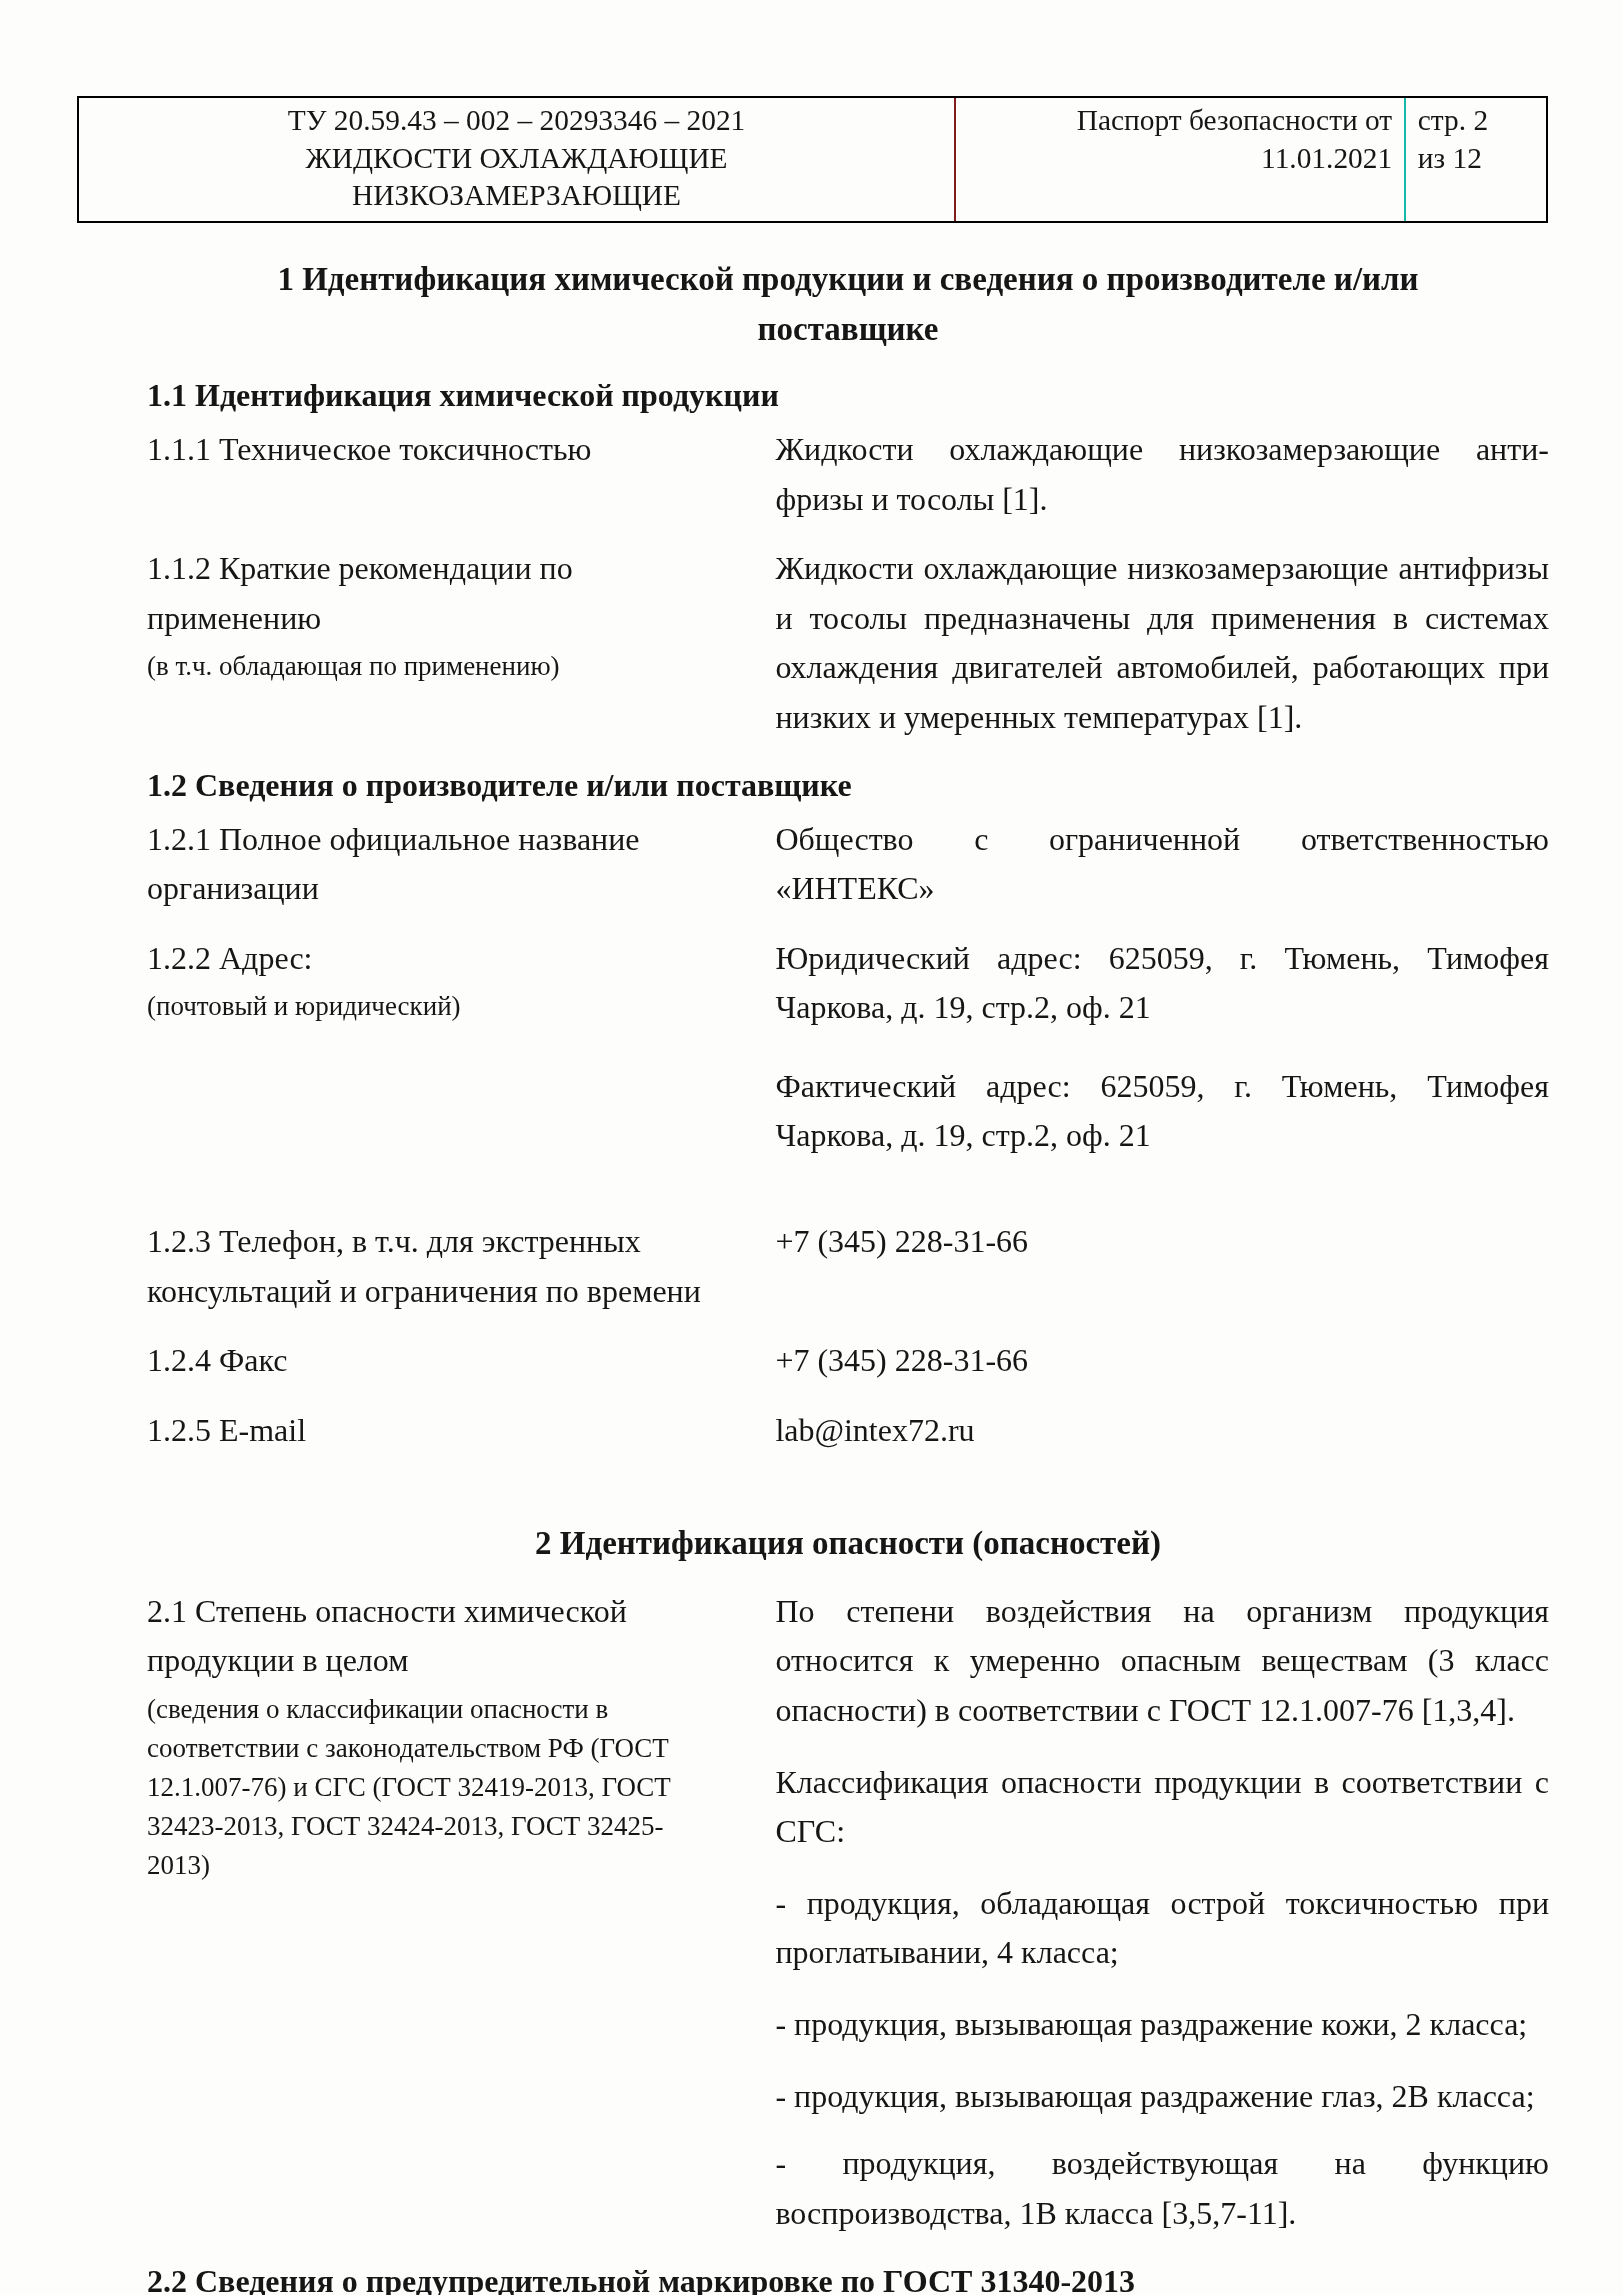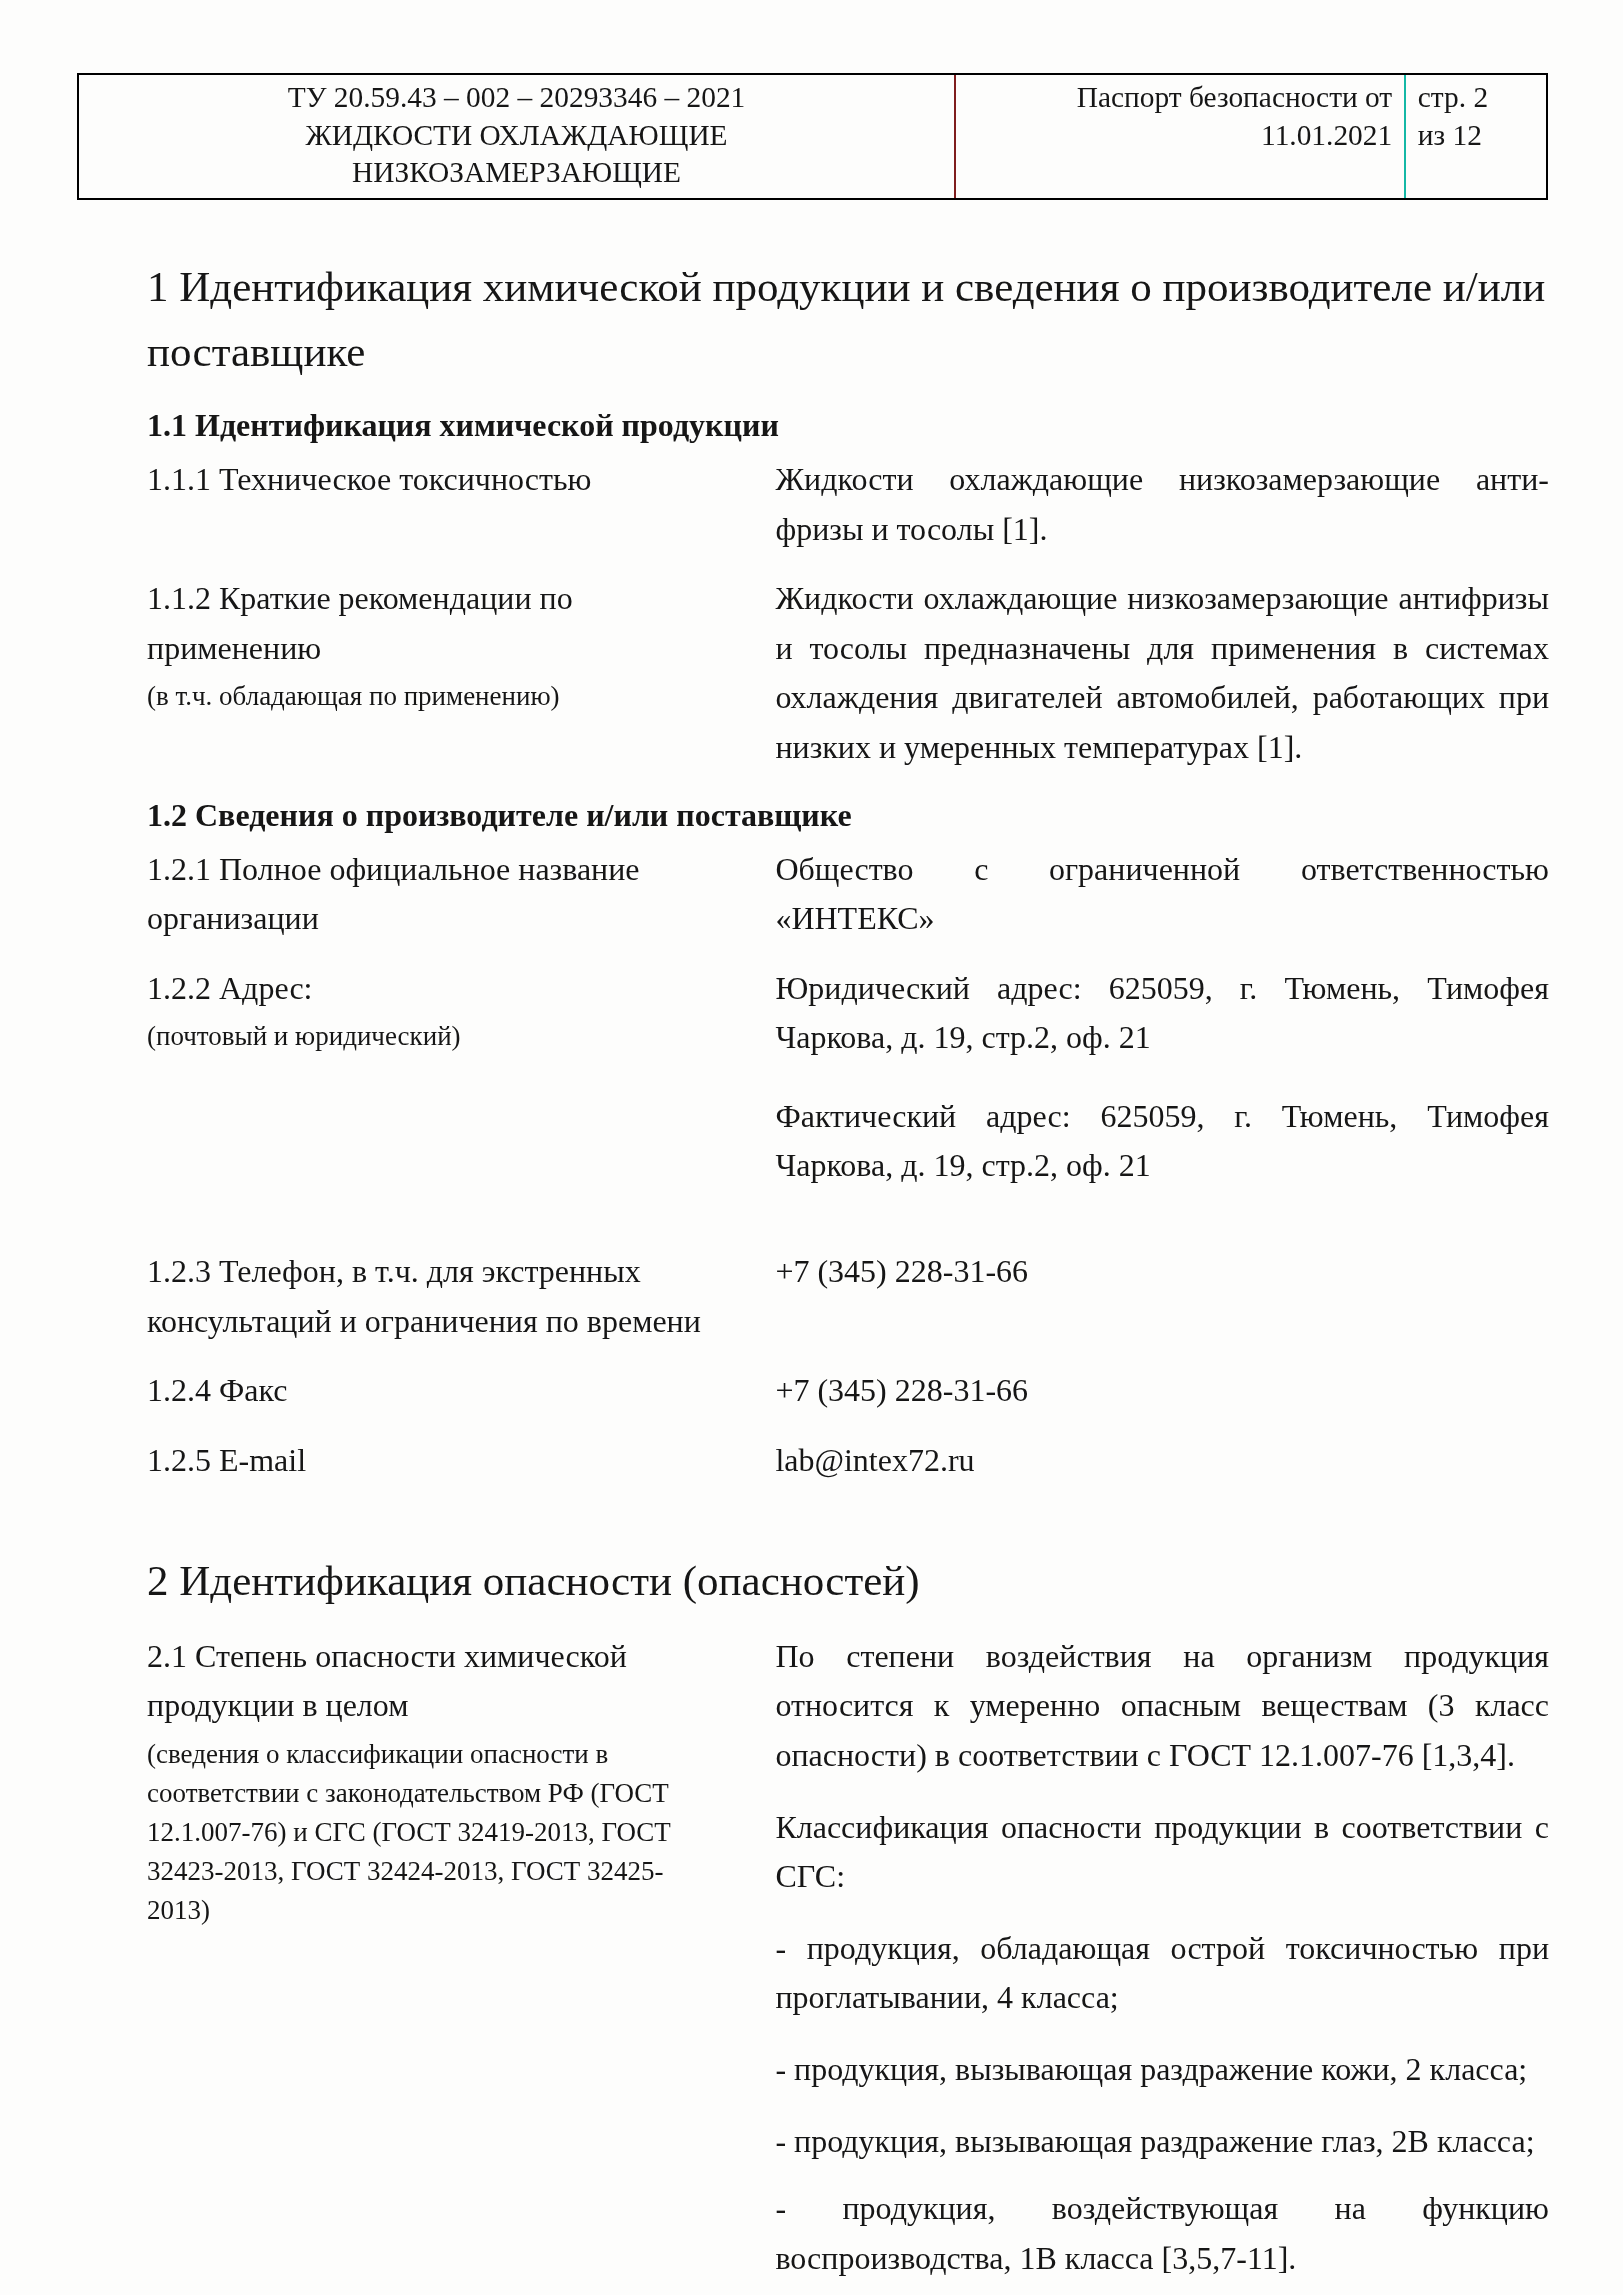--- a/index.html
+++ b/index.html
@@ -6,36 +6,36 @@
   .page{
     position:relative;
     width:1623px;height:2295px;
     background:#fdfdfc;
     font-family:"Liberation Serif", serif;
     color:#161616;
     overflow:hidden;
   }
   
   .hdr{
-    position:absolute;left:77px;top:73px;width:1471px;
+    position:absolute;left:77px;top:96px;width:1471px;
     display:grid;grid-template-columns:875px 450px auto;
     border:2.6px solid #000;
     box-sizing:border-box;
     min-height:123px;
   }
   .hdr-cell{box-sizing:border-box;padding:3.9px 11.8px 6.5px;font-size:29.4px;line-height:1.28;}
   .hdr-cell.c1{text-align:center;}
   .hdr-cell.c2{border-left:2px solid #7f1d1d;text-align:right;}
   .hdr-cell.c3{border-left:2px solid #14b8a6;text-align:left;}
   
   .content{
     position:absolute;left:147px;top:255px;width:1402px;
   }
   .sec-title{
-    text-align:left;font-weight:normal;font-size:43px;line-height:1.5;
+    text-align:center;font-weight:bold;font-size:33px;line-height:1.5;
     margin:0 0 18.3px 0;
   }
   .sub-title{
     font-weight:bold;font-size:32px;line-height:1.45;margin:9.2px 0 6.5px 0;
   }
   .row{
     display:grid;grid-template-columns:612px 1fr;column-gap:16.4px;
     margin:0 0 19.6px 0;
   }
   .lbl{font-size:32px;line-height:1.55;padding-right:46px;box-sizing:border-box;}

